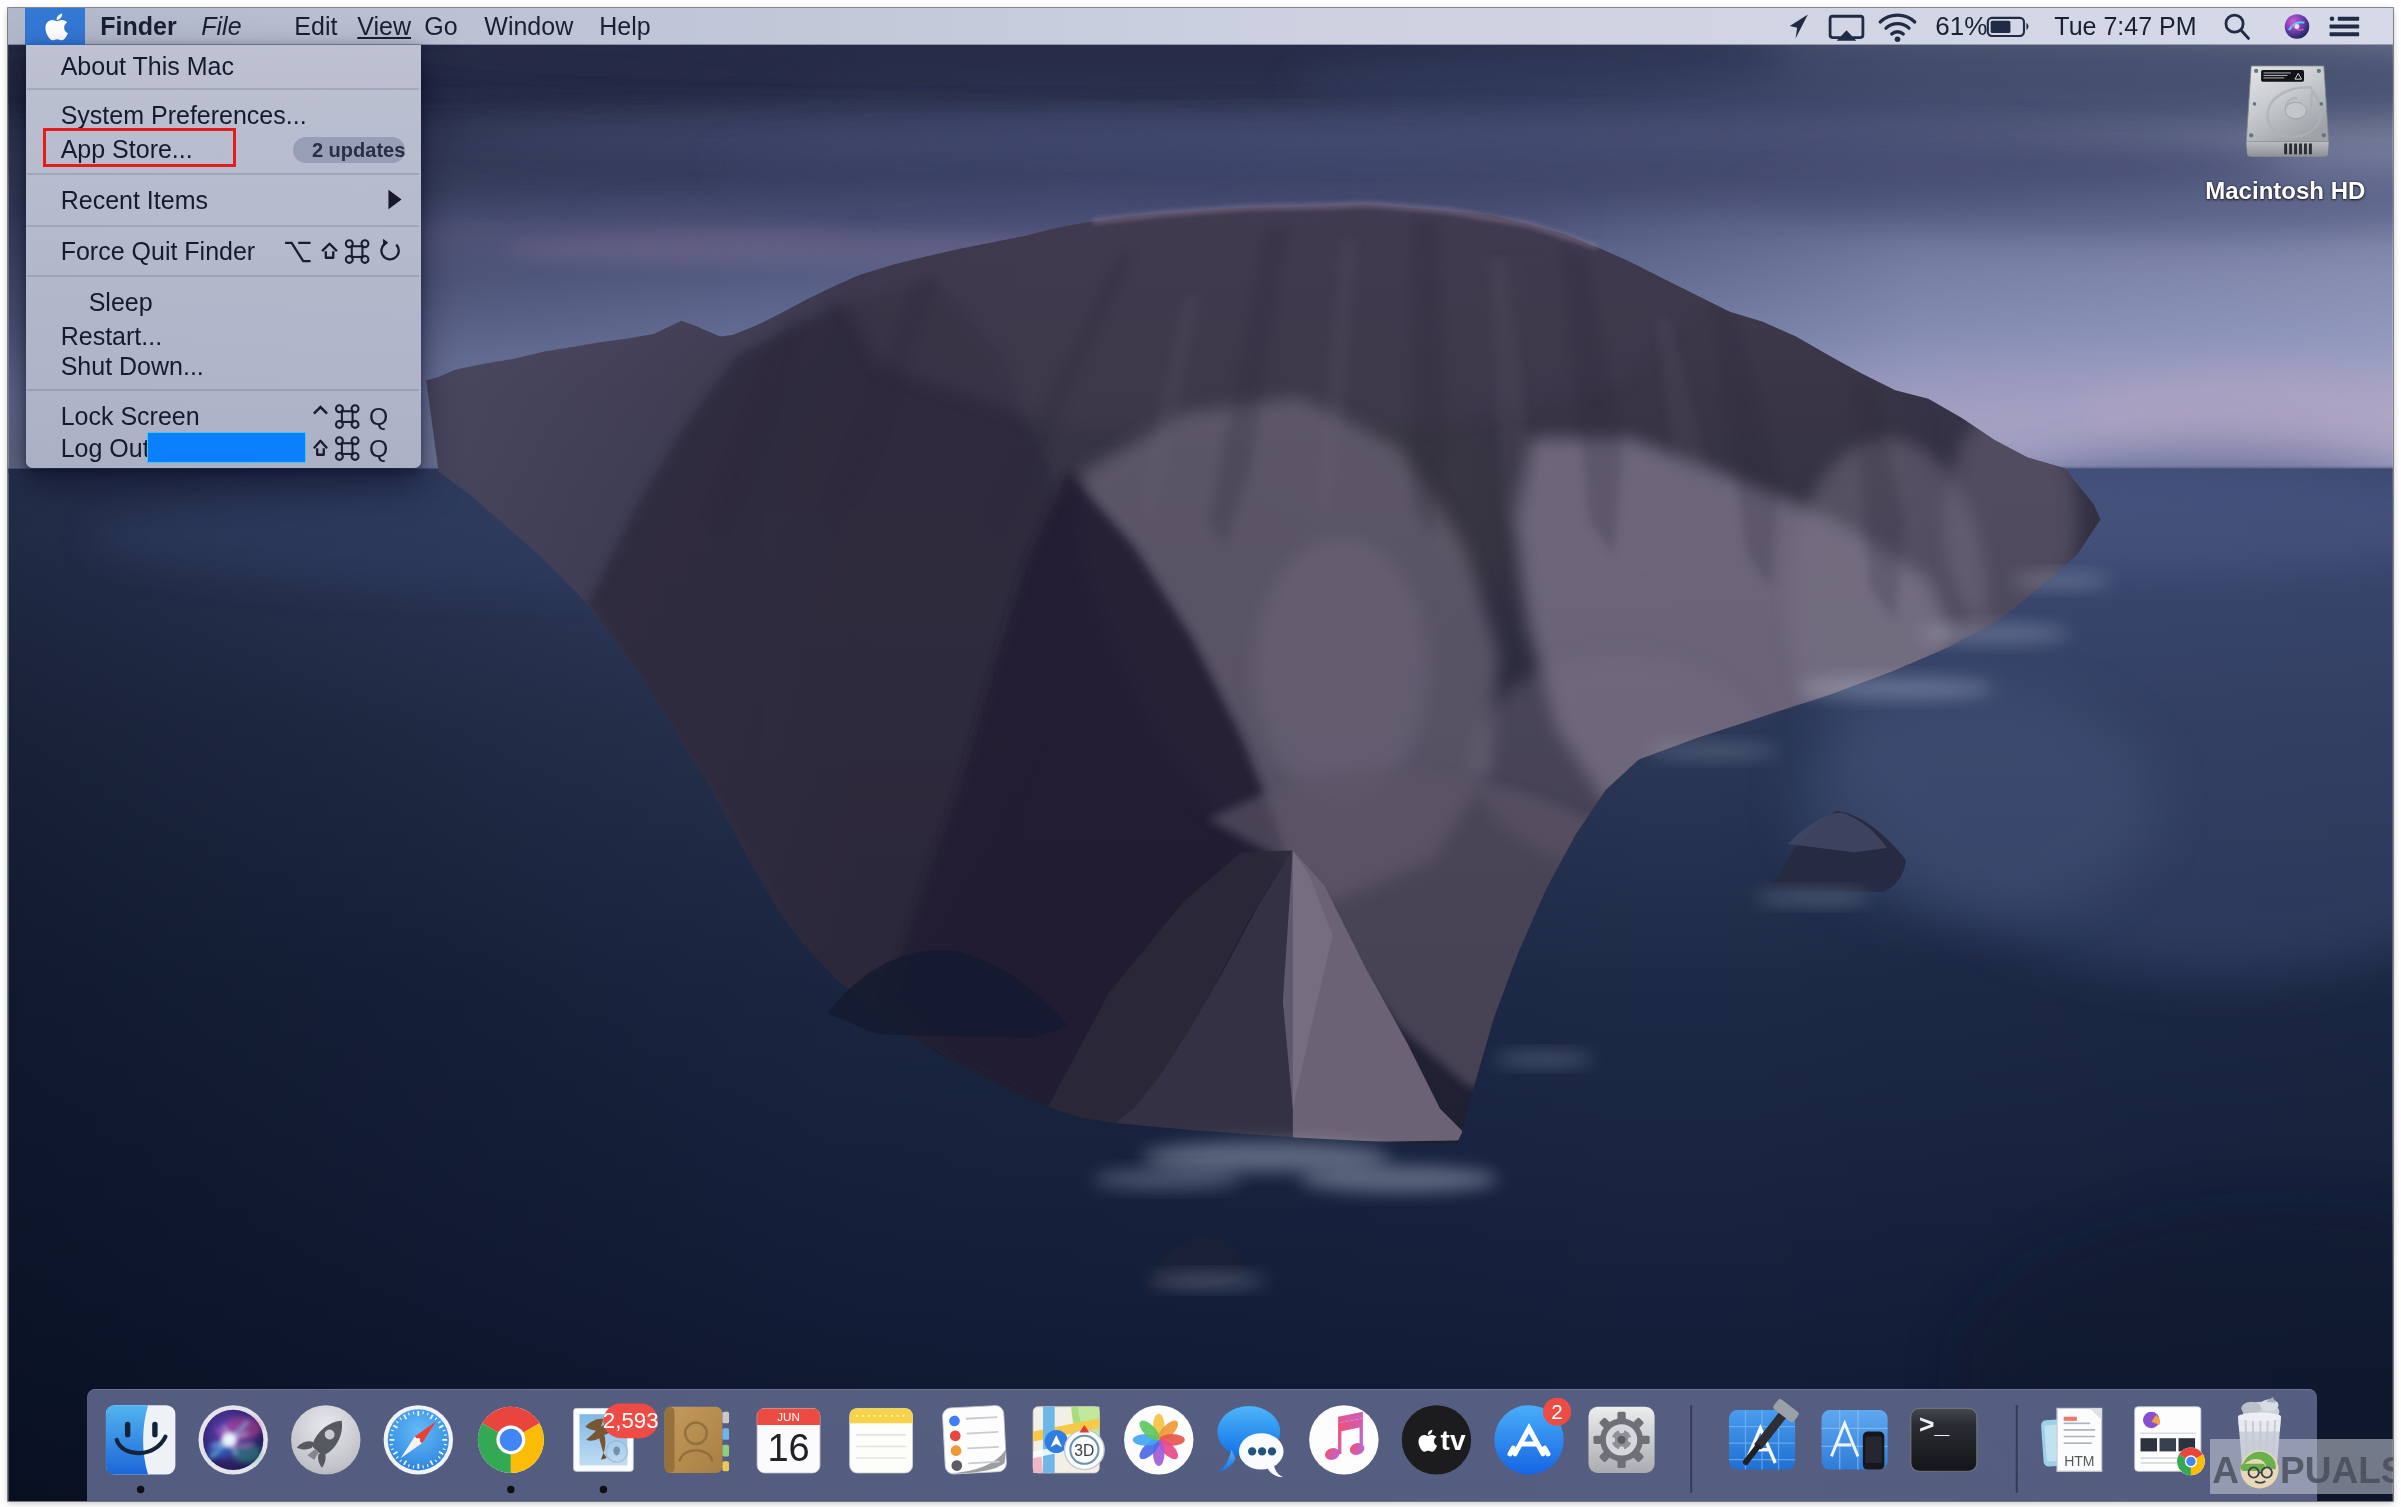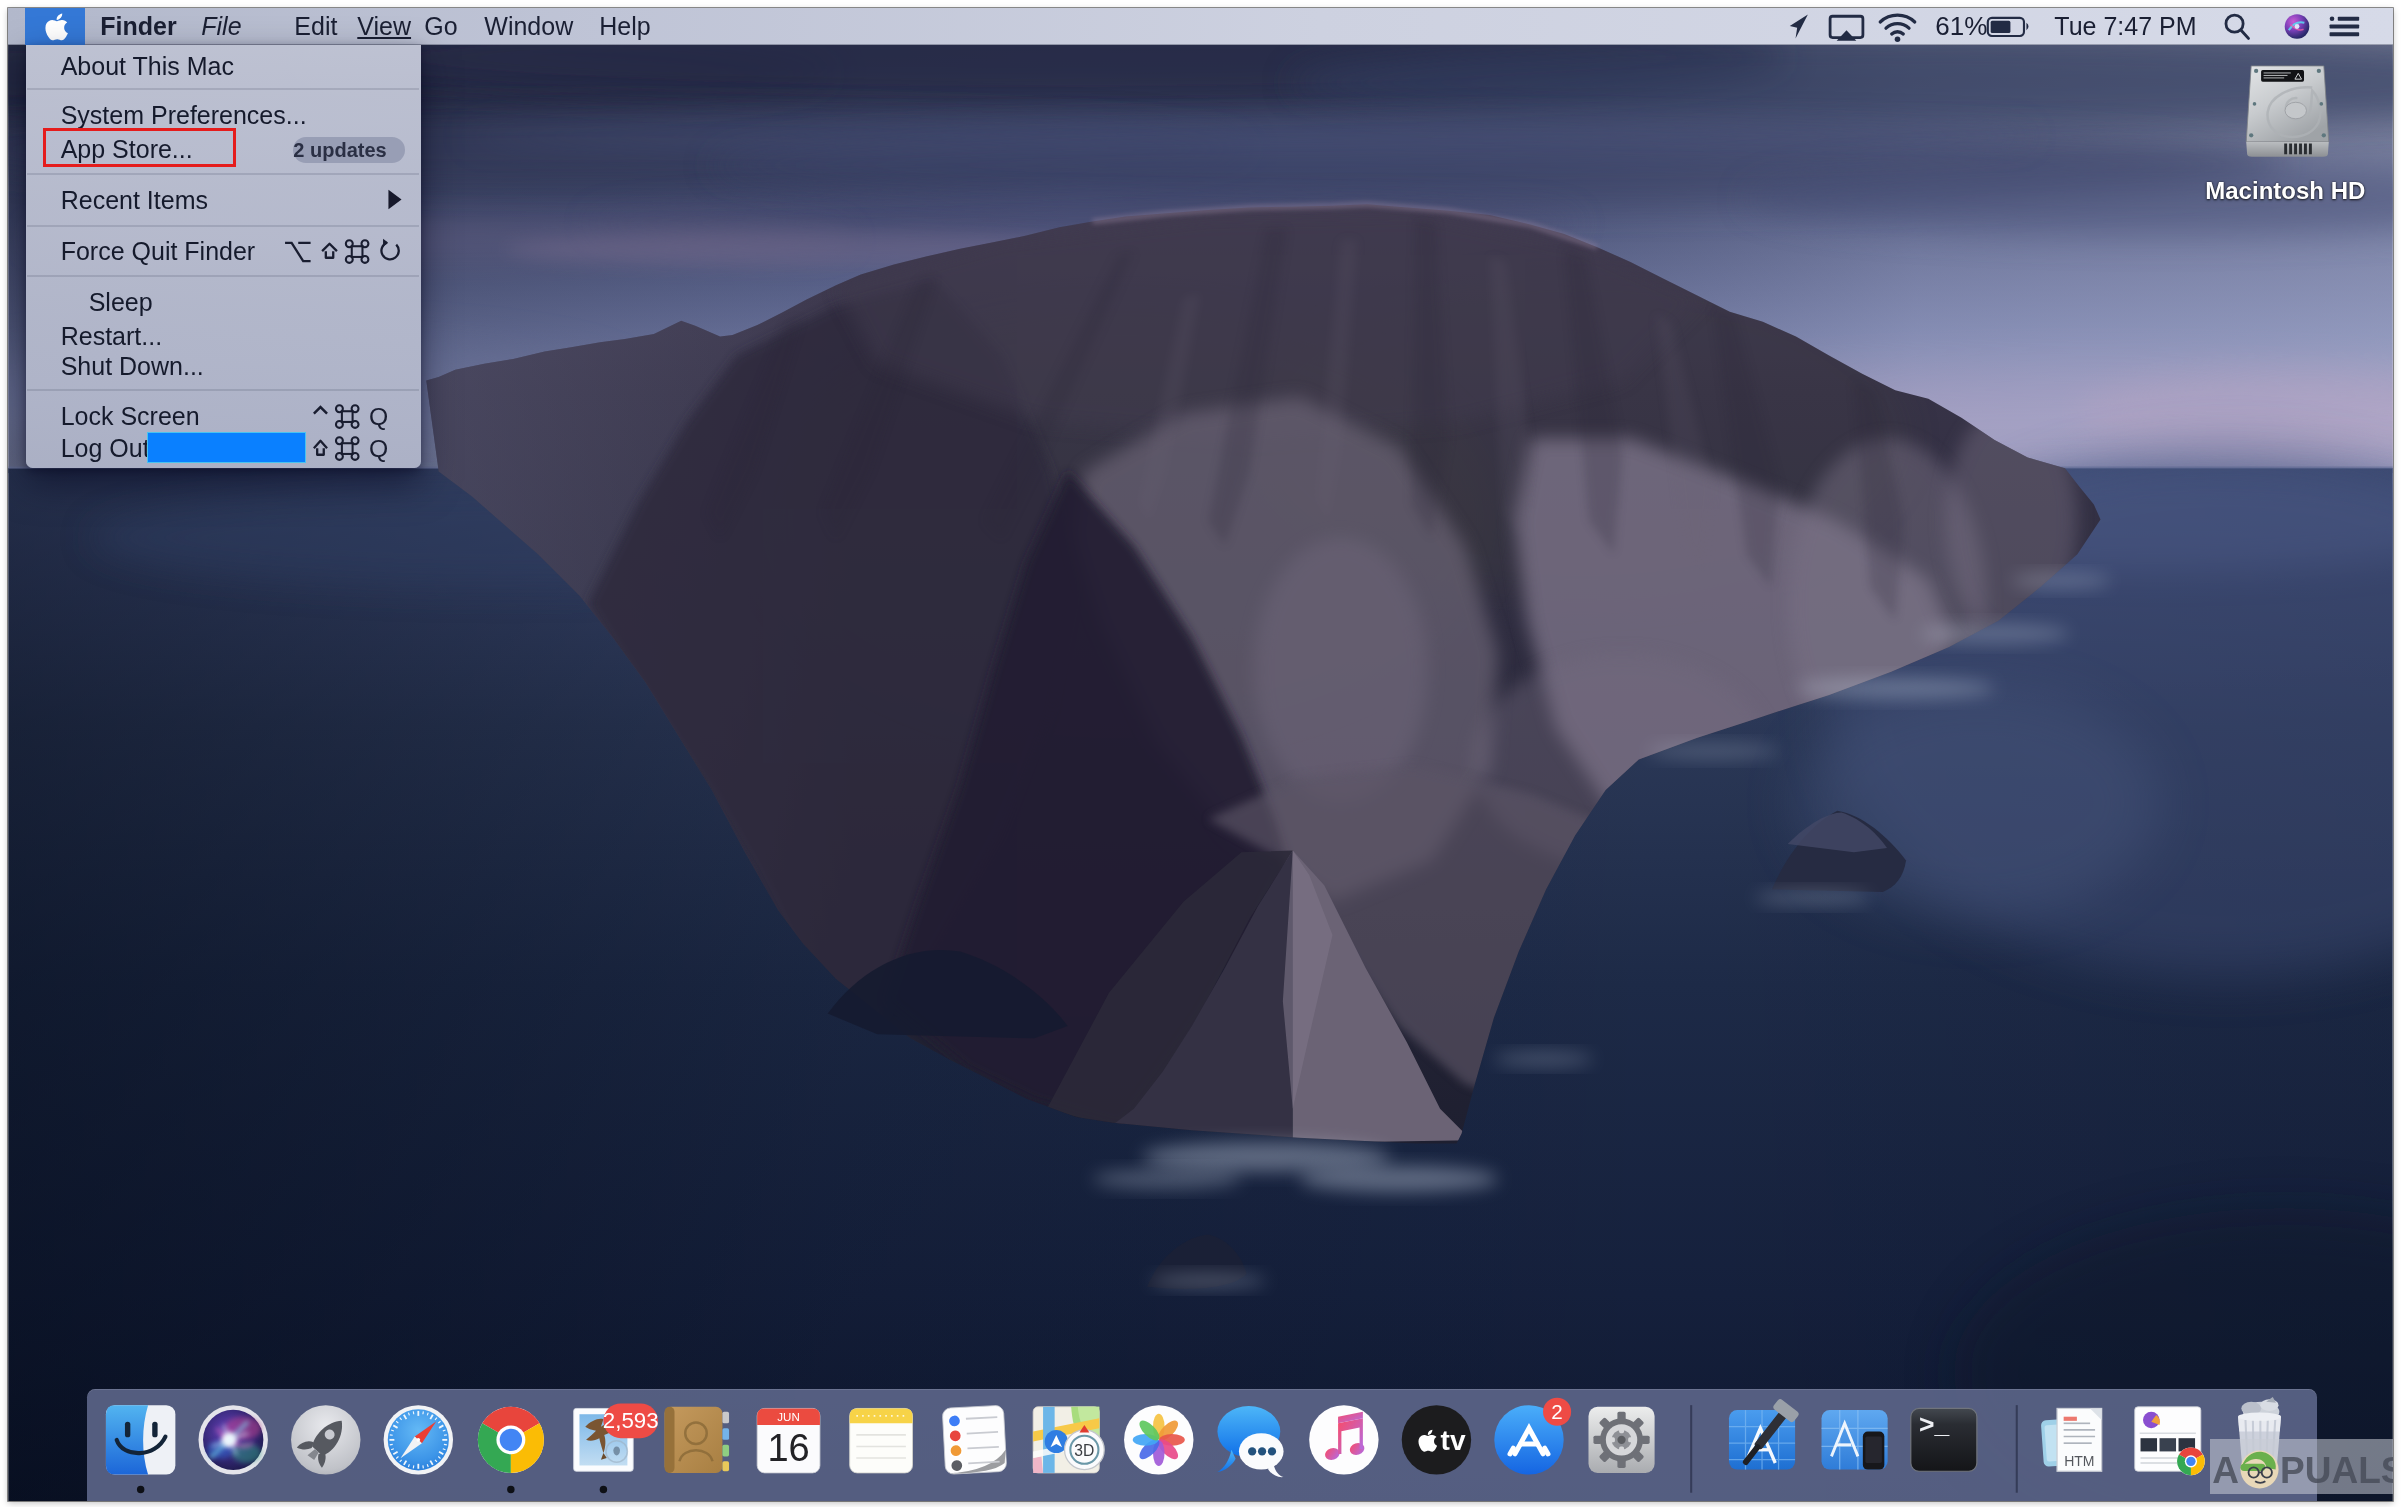--- a/index.html
+++ b/index.html
@@ -284,21 +284,21 @@
             <circle cx="53" cy="7" r="4.2"></circle>
             <circle cx="34" cy="26" r="4.2"></circle>
             <circle cx="53" cy="26" r="4.2"></circle>
           </g>
         </g>
         <text x="70" y="27" font-size="30" fill="#191d30" font-family="Liberation Sans">Q</text>
       </svg>
 </div>
 
 <div style="position:absolute;left:35px;top:120px;width:193px;height:39px;border:3.3px solid #e51c1c;"></div>
-<div style="position:absolute;left:285px;top:129px;width:112px;height:26px;border-radius:13.2px;background:#989eb5;text-align:left;line-height:26px;font-size:20px;font-weight:bold;color:#2a2f44;">2 updates</div>
+<div style="position:absolute;left:285px;top:129px;width:112px;height:26px;border-radius:13.2px;background:#989eb5;text-align:right;line-height:26px;font-size:20px;font-weight:bold;color:#2a2f44;">2 updates</div>
 
 <div style="position:absolute;left:139px;top:424px;width:159px;height:31px;background:#0a80ff;border:1.7px solid #49c3f0;"></div>
 <svg style="position:absolute;left:2228px;top:53px;" width="103" height="104" viewBox="0 0 124 126">
 <defs>
 <linearGradient id="hd1" x1="0" y1="0" x2=".6" y2="1">
           <stop offset="0" stop-color="#e3e5e7"></stop>
           <stop offset=".5" stop-color="#c8cbce"></stop>
           <stop offset="1" stop-color="#9fa3a7"></stop>
         </linearGradient>
 <linearGradient id="hd2" x1="0" y1="0" x2="0" y2="1">

